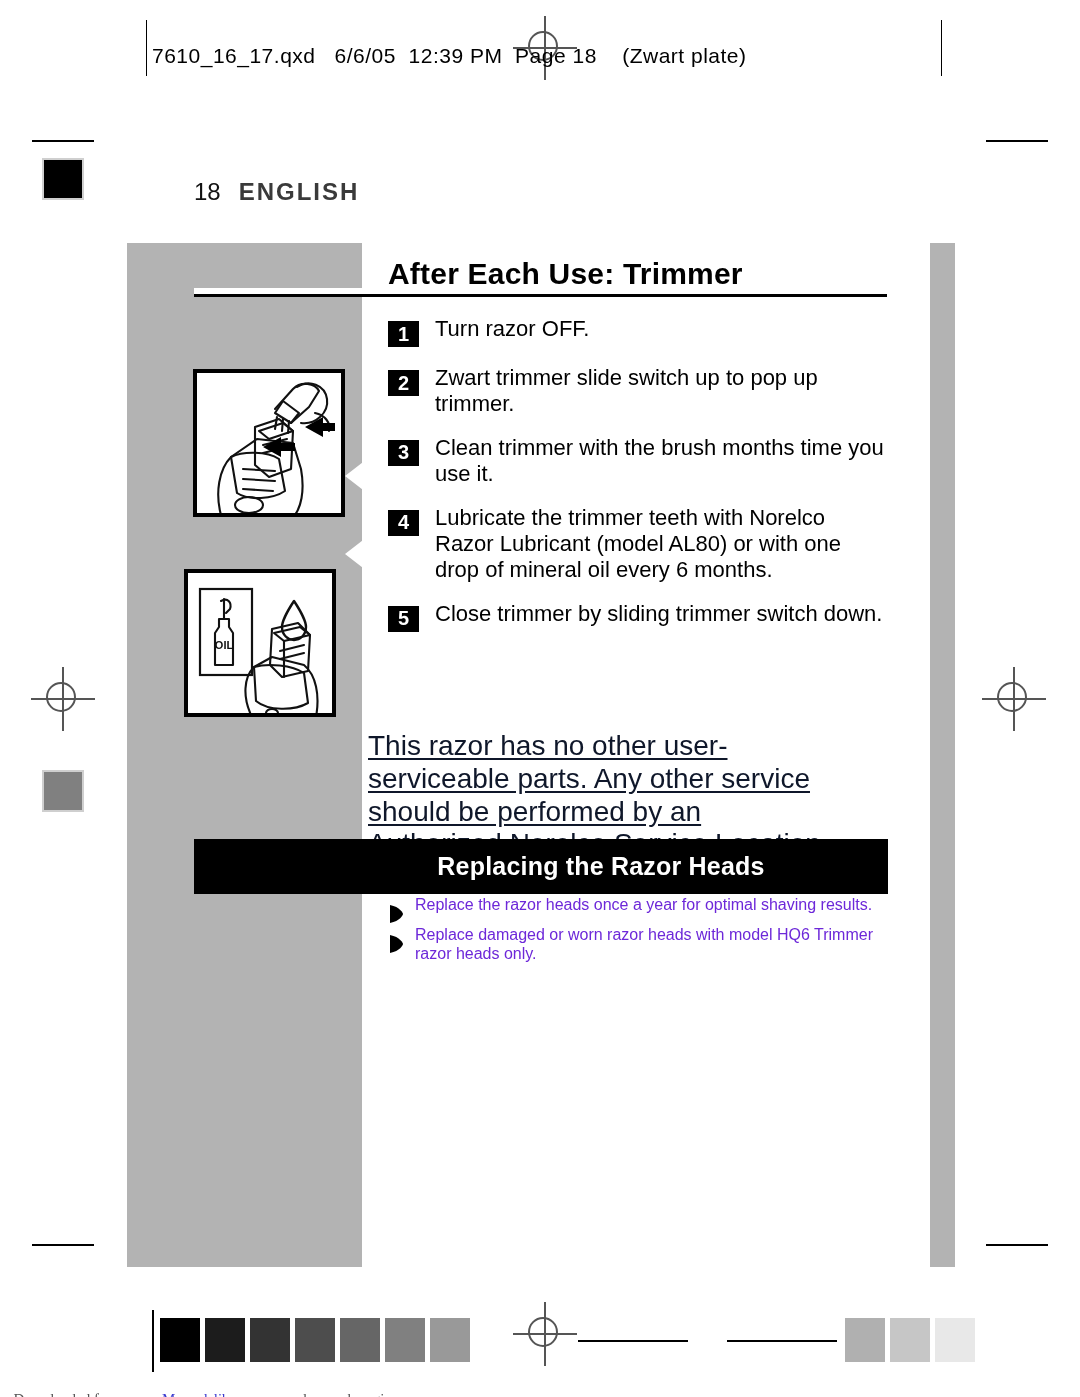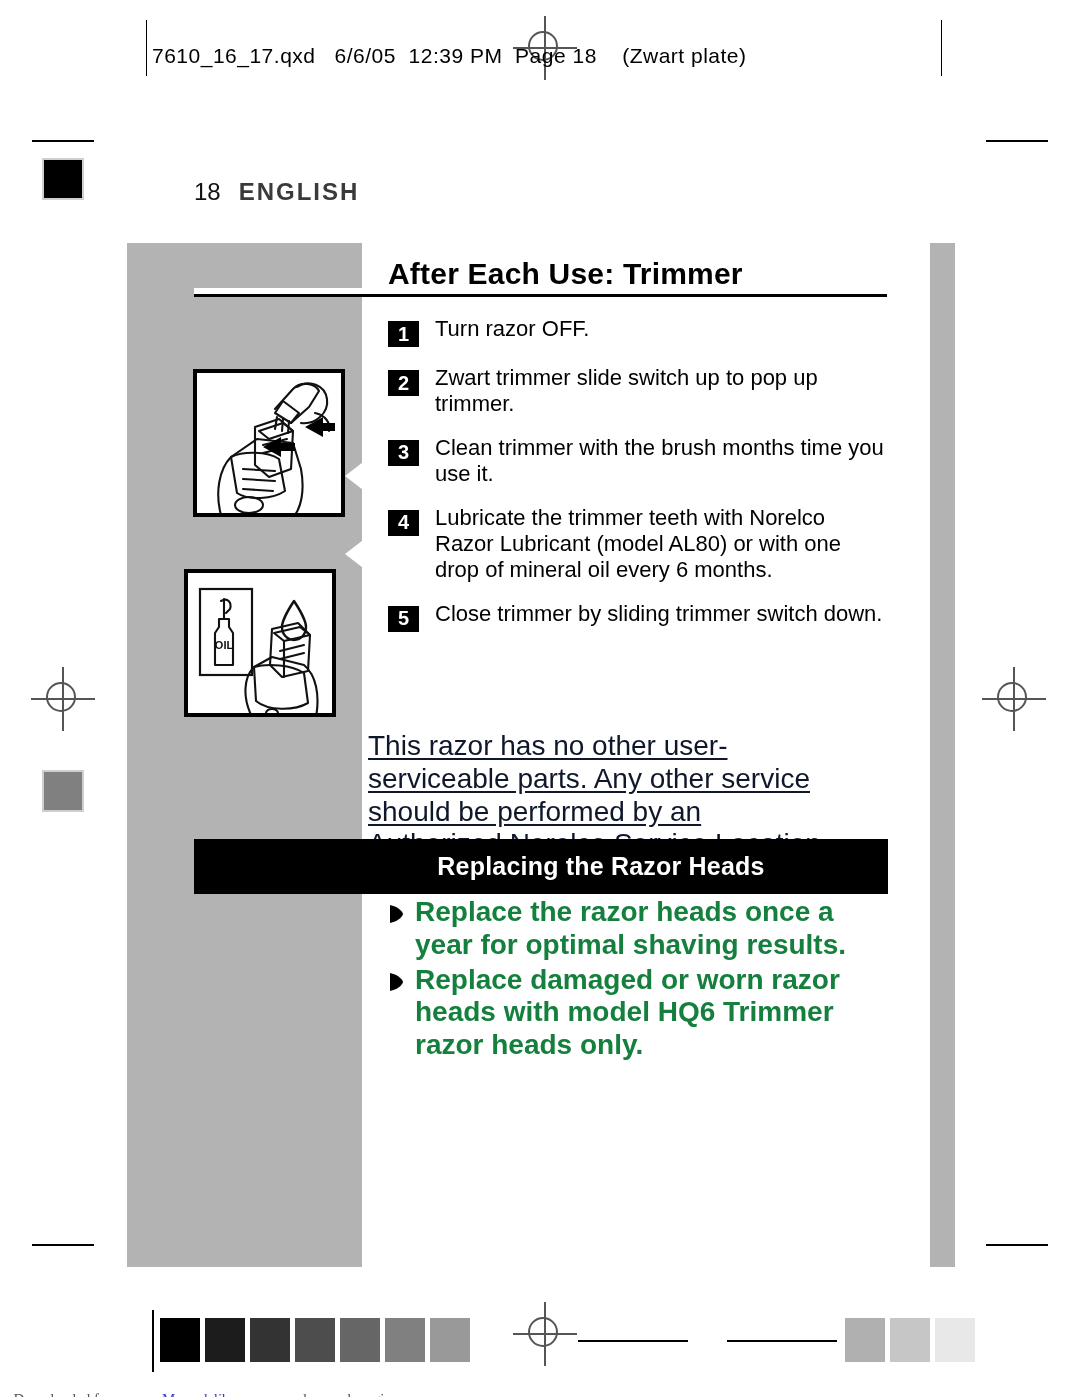--- a/index.html
+++ b/index.html
@@ -256,25 +256,24 @@
   }
   .bullet-glyph {
     flex: 0 0 auto;
     width: 16px;
     height: 20px;
     margin-top: 8px;
     margin-right: 11px;
   }
   .bullet-glyph svg { display: block; }
   .bullet-text {
-    font-size: 28px;
+    font-size: 16px;
     line-height: 1.17;
-    color: #15803d;
+    color: #6d28d9;
     max-width: 462px;
-    font-weight: bold;
   }
 
   
   .swatch {
     position: absolute;
     top: 1318px;
     width: 40px;
     height: 44px;
   }
 

